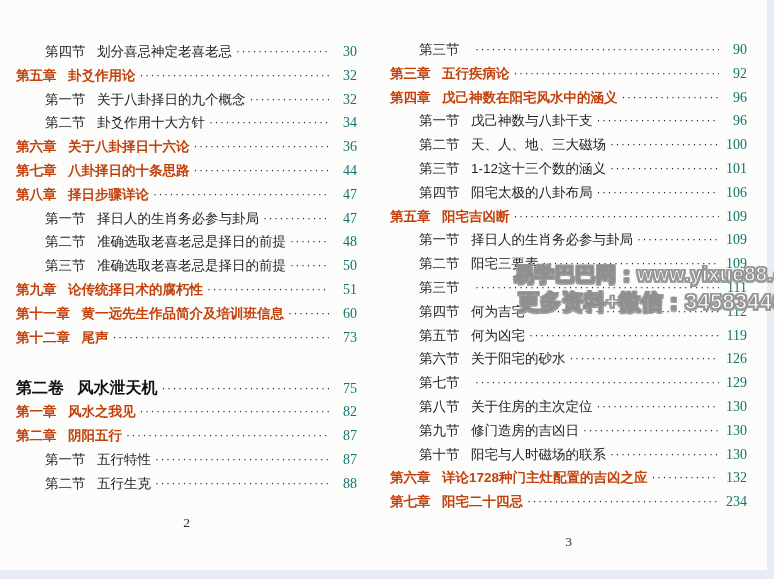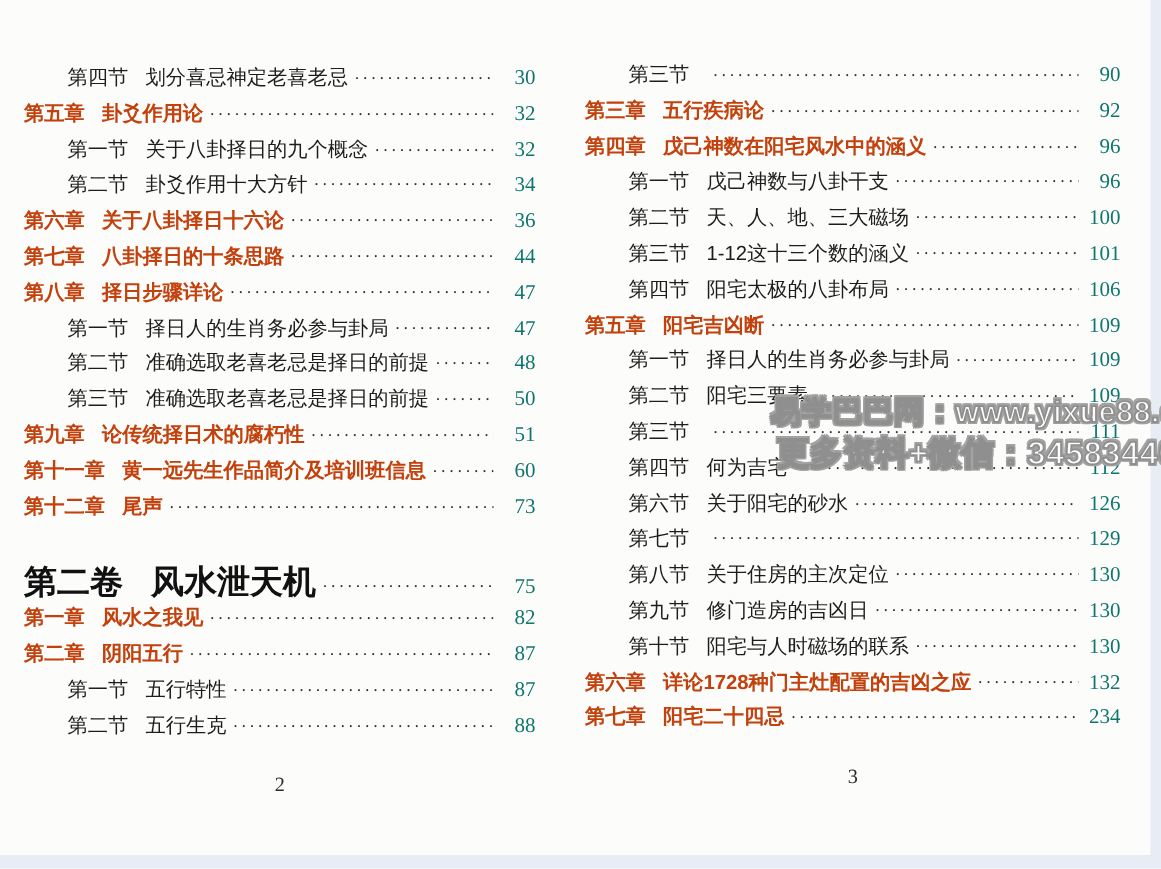--- a/index.html
+++ b/index.html
@@ -18,21 +18,21 @@
 
   .toc-row {
     display:flex; align-items:baseline;
     height:23.8px; line-height:23.8px;
     font-size:13.5px; color:#1d1d1d;
     white-space:nowrap; overflow:hidden;
   }
   .toc-row.section { padding-left:29px; }
   .toc-row.chapter .label, .toc-row.chapter .title { font-weight:bold; color:#c2410c; }
   .toc-row.volume { margin-top:27px; }
-  .toc-row.volume .label, .toc-row.volume .title { font-weight:bold; font-size:22px; color:#111; }
+  .toc-row.volume .label, .toc-row.volume .title { font-weight:bold; font-size:16px; color:#111; }
 
   .label { flex:none; margin-right:0.85em; }
   .title { flex:none; }
   .leader {
     flex:1 1 auto; overflow:hidden; margin:0 4px;
     color:#2e2e2e; font-size:12px; letter-spacing:1.5px;
     position:relative; top:-1px;
   }
   .leader::after { content:"····················································································"; }
   .pagenum { flex:none; min-width:24px; text-align:right; font-weight:normal; color:#0f766e; font-family:"Liberation Serif","DejaVu Serif",serif; font-size:14px; }
@@ -237,20 +237,26 @@
     <span class="leader"></span>
     <span class="pagenum">111</span>
   </div>
       <div class="toc-row section">
     <span class="label">第四节</span>
     <span class="title">何为吉宅</span>
     <span class="leader"></span>
     <span class="pagenum">112</span>
   </div>
       <div class="toc-row section">
+    <span class="label">第五节</span>
+    <span class="title">何为凶宅</span>
+    <span class="leader"></span>
+    <span class="pagenum">119</span>
+  </div>
+      <div class="toc-row section">
     <span class="label">第六节</span>
     <span class="title">关于阳宅的砂水</span>
     <span class="leader"></span>
     <span class="pagenum">126</span>
   </div>
       <div class="toc-row section">
     <span class="label">第七节</span>
     <span class="leader"></span>
     <span class="pagenum">129</span>
   </div>

